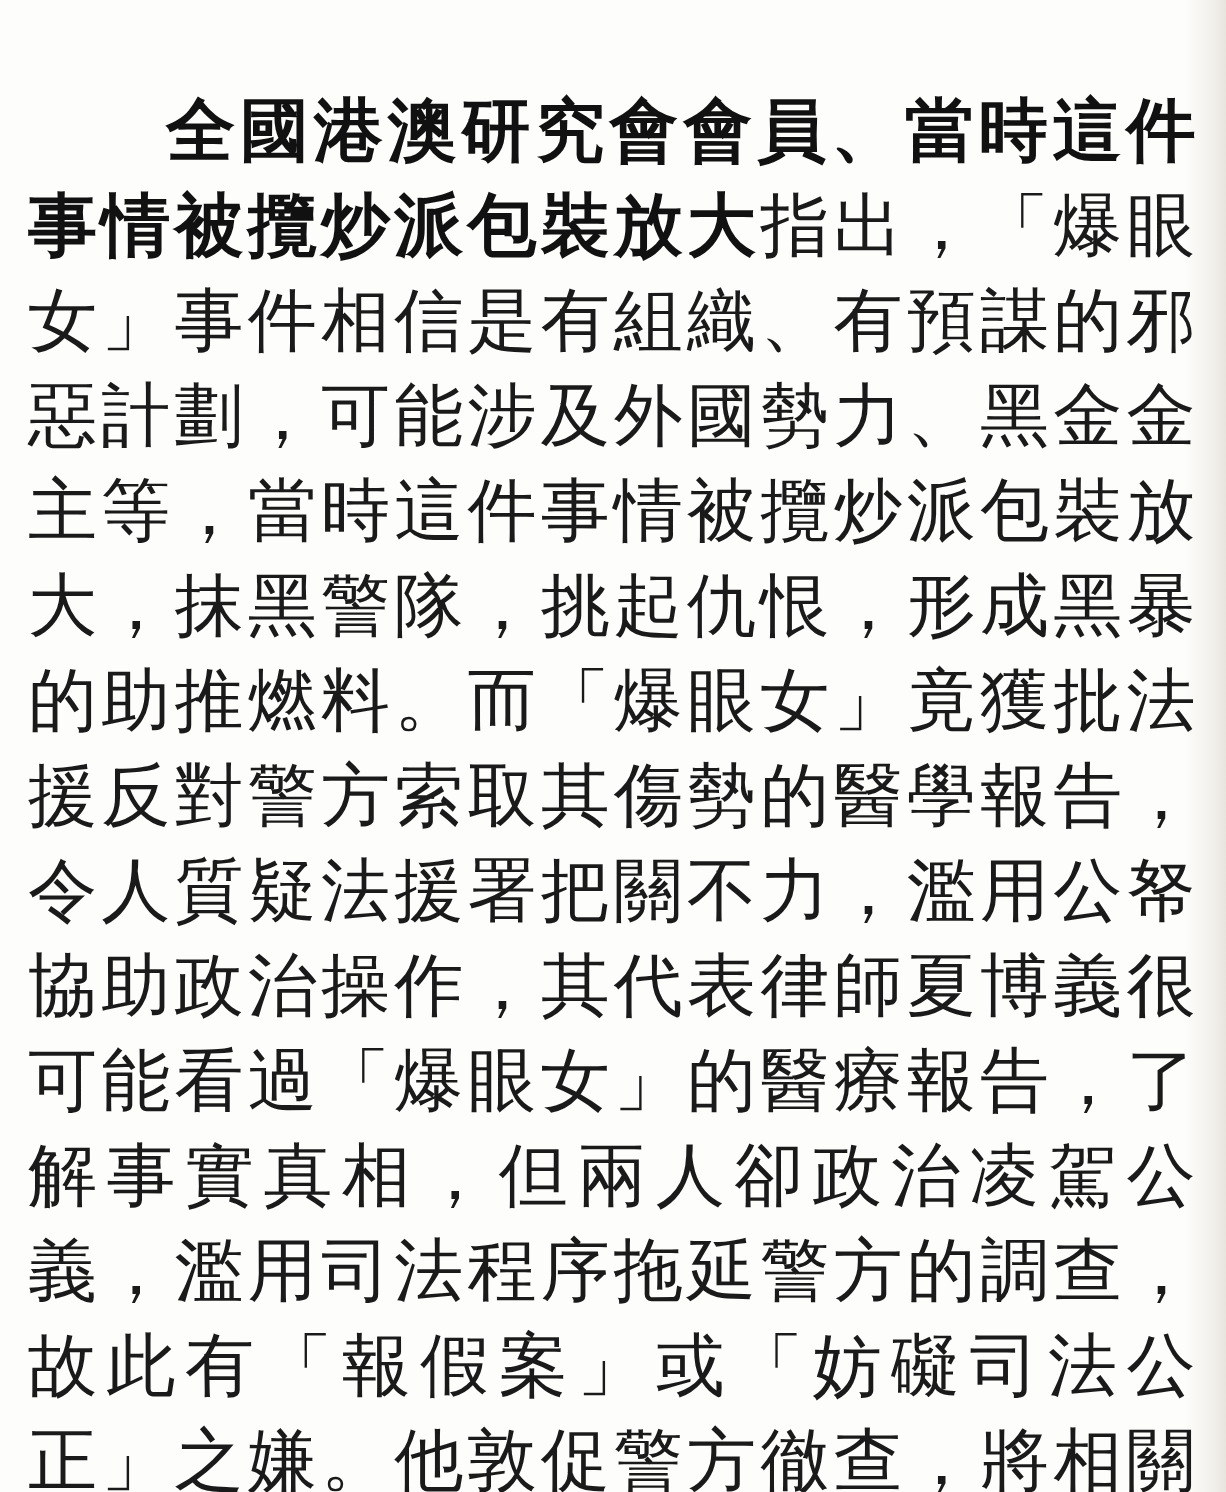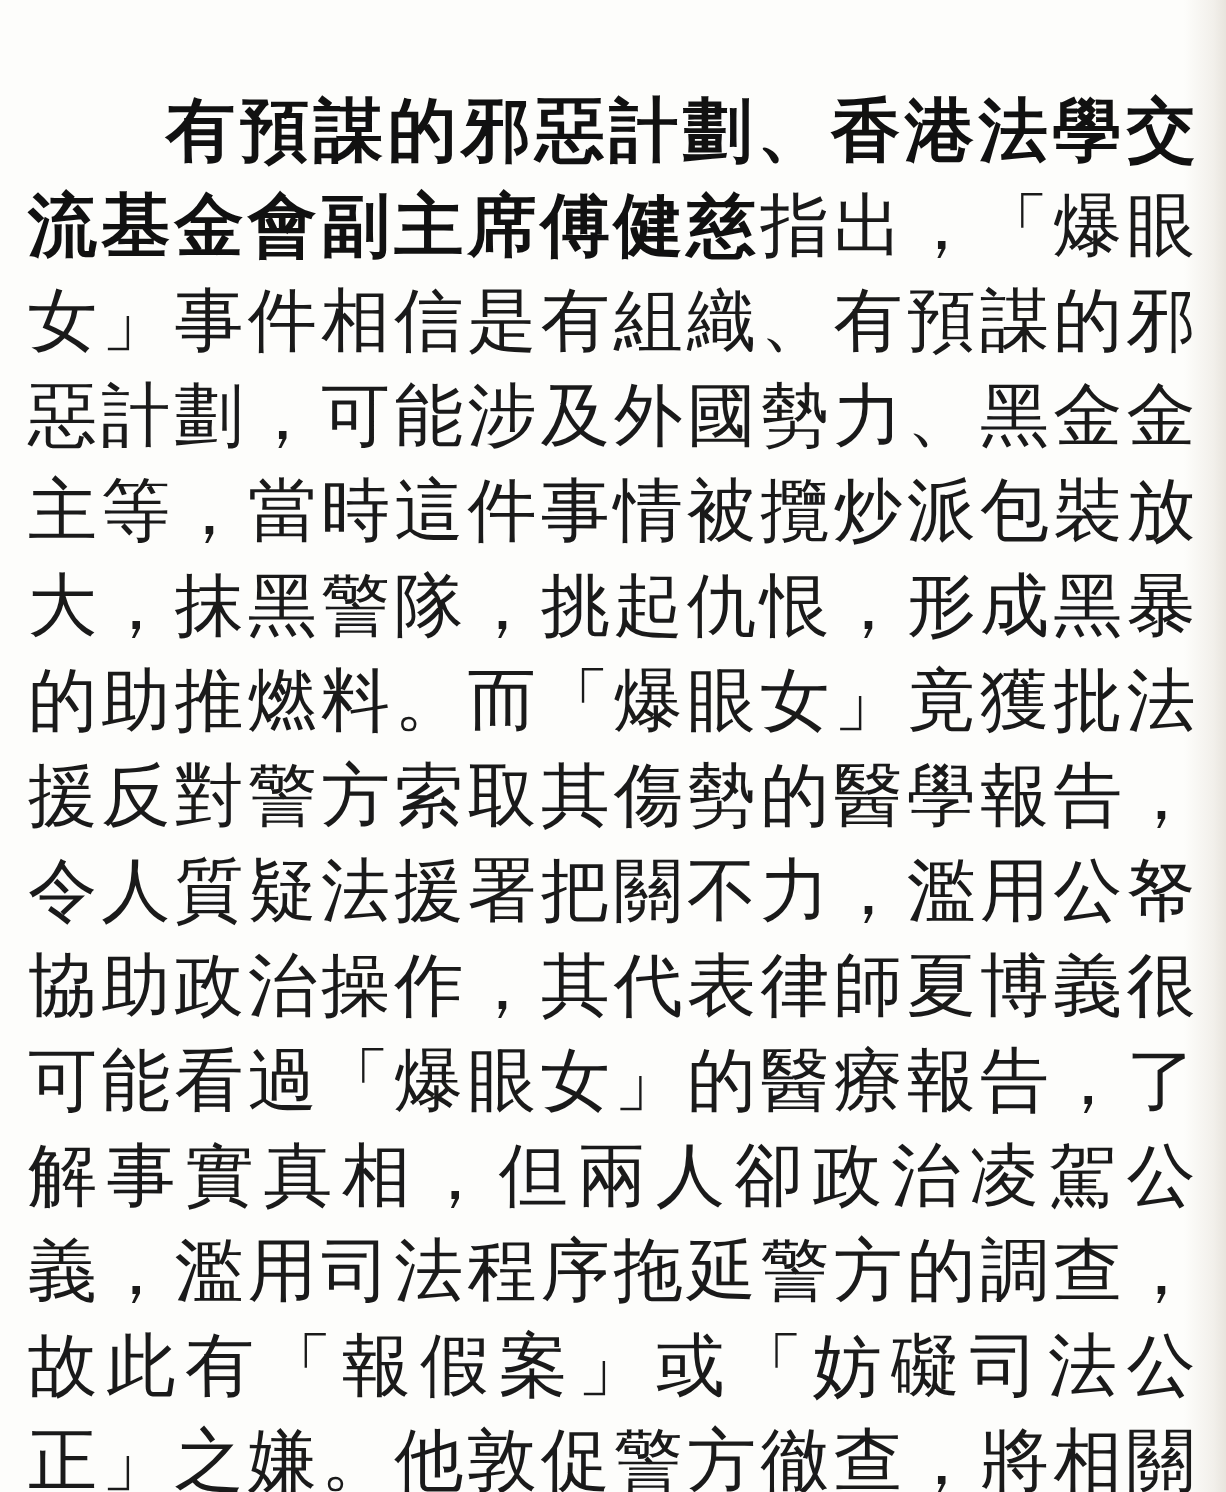--- a/index.html
+++ b/index.html
@@ -56,15 +56,15 @@
 
   .rest {
     font-weight: 400;
   }
 </style>
 </head>
 <body>
 
 <div class="page">
   <p class="article-body">
-    <span class="lede-name">有預謀的邪惡計劃、香港法學交流基金會副主席傅健慈</span><span class="rest">指出，「爆眼女」事件相信是有組織、有預謀的邪惡計劃，可能涉及外國勢力、黑金金主等，當時這件事情被攬炒派包裝放大，抹黑警隊，挑起仇恨，形成黑暴的助推燃料。而「爆眼女」竟獲批法援反對警方索取其傷勢的醫學報告，令人質疑法援署把關不力，濫用公帑協助政治操作，其代表律師夏博義很可能看過「爆眼女」的醫療報告，了解事實真相，但兩人卻政治凌駕公義，濫用司法程序拖延警方的調查，故此有「報假案」或「妨礙司法公正」之嫌。他敦促警方徹查，將相關人士拘捕，接受法律制裁。</span>
+    <span class="lede-name">全國港澳研究會會員、當時這件事情被攬炒派包裝放大</span><span class="rest">指出，「爆眼女」事件相信是有組織、有預謀的邪惡計劃，可能涉及外國勢力、黑金金主等，當時這件事情被攬炒派包裝放大，抹黑警隊，挑起仇恨，形成黑暴的助推燃料。而「爆眼女」竟獲批法援反對警方索取其傷勢的醫學報告，令人質疑法援署把關不力，濫用公帑協助政治操作，其代表律師夏博義很可能看過「爆眼女」的醫療報告，了解事實真相，但兩人卻政治凌駕公義，濫用司法程序拖延警方的調查，故此有「報假案」或「妨礙司法公正」之嫌。他敦促警方徹查，將相關人士拘捕，接受法律制裁。</span>
   </p>
 </div>
 
 </body></html>

